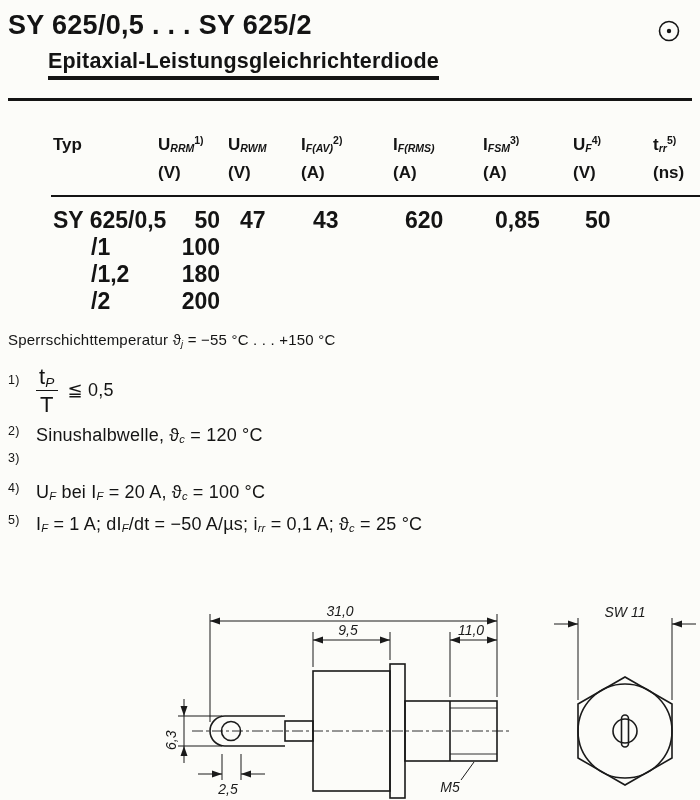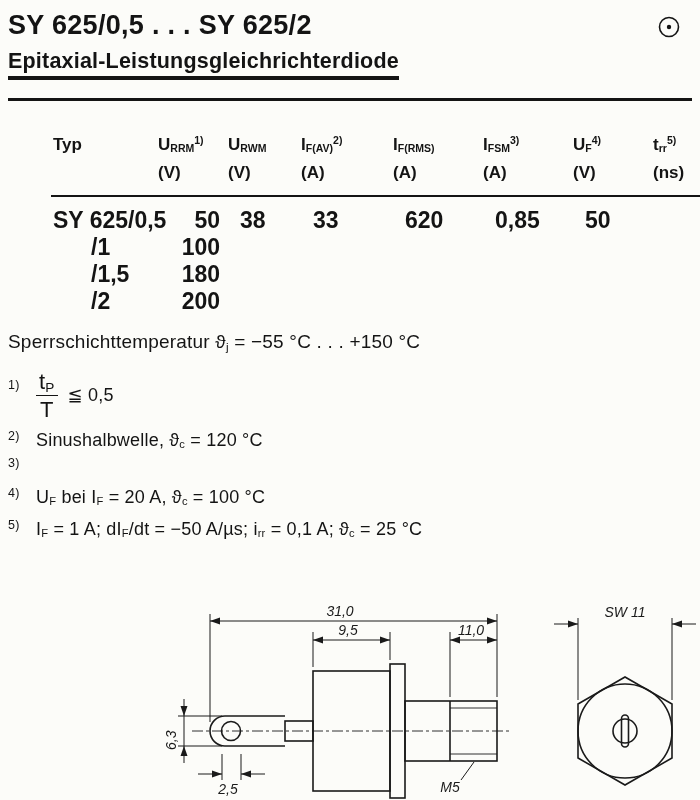--- a/index.html
+++ b/index.html
@@ -3,30 +3,30 @@
 <meta charset="utf-8">
 <style>
   * { box-sizing: border-box; }
   html, body { margin: 0; padding: 0; }
   body {
     width: 700px; height: 800px;
     background: #fcfcf9; color: #141414;
     font-family: "Liberation Sans", "DejaVu Sans", sans-serif;
     position: relative; overflow: hidden;
   }
-  sub { font-size: 0.62em; vertical-align: -0.22em; line-height: 0; }
+  sub { font-size: 0.62em; vertical-align: -0.22em; line-height: 0; font-style: italic; }
   sup { font-size: 0.62em; vertical-align: 0.55em; line-height: 0; }
 
   .page { padding: 6px 8px 0 8px; }
 
-  .title-row { display: flex; justify-content: space-between; align-items: flex-start; }
+  .title-row { display: flex; justify-content: space-between; align-items: center; }
   h1 { font-size: 27px; font-weight: 700; margin: 4px 0 10px 0; letter-spacing: 0.3px; }
   .logo { margin: 8px 10px 0 0; }
 
-  .subtitle div { line-height: 1; }
+  .subtitle div { line-height: 1; margin-left: 40px; }
   .ul {
     display: inline-block; font-size: 21.5px; font-weight: 700;
     border-bottom: 4px solid #141414; padding-bottom: 3px; margin-bottom: 6px;
     letter-spacing: 0.2px;
   }
   .rule-thick { border-top: 3px solid #141414; margin-top: 12px; }
 
   table { border-collapse: collapse; table-layout: fixed; width: 684px; margin-top: 34px; margin-left: 43px; }
   thead th {
     text-align: left; vertical-align: top;
@@ -37,21 +37,21 @@
   tbody td {
     font-size: 23px; font-weight: 700;
     padding: 0 0 0 2px; height: 27px; vertical-align: middle;
     white-space: nowrap;
   }
   tbody tr:first-child td { padding-top: 10px; }
   td.urrm { text-align: right; padding-right: 6px; }
   td.indent { padding-left: 40px; }
   td.shared { vertical-align: top; padding-top: 42px; padding-left: 14px; }
 
-  .junction { font-size: 19px; margin: 16px 0 0 0; letter-spacing: 0.2px; }
+  .junction { font-size: 15px; margin: 16px 0 0 0; letter-spacing: 0.2px; }
 
   .footnotes { margin-top: 16px; }
   .footnote { display: flex; align-items: baseline; margin-bottom: 11px; font-size: 18px; letter-spacing: 0.2px; }
   .footnote.fn-frac { align-items: center; margin-bottom: 8px; }
   .fn-marker { font-size: 12.5px; width: 28px; flex: none; position: relative; top: -6px; }
   .fn-frac .fn-marker { top: -10px; }
   .frac { display: inline-flex; flex-direction: column; align-items: center; font-size: 22px; line-height: 1.15; margin-right: 10px; }
   .frac-num { border-bottom: 1.8px solid #141414; padding: 0 3px 1px 3px; }
   .frac-den { padding-top: 1px; }
 
@@ -122,32 +122,32 @@
         <th>
             <div class="sym">t<sub>rr</sub><sup>5)</sup></div>
             <div class="unit">(ns)</div>
           </th>
       </tr>
     </thead>
     <tbody>
       <tr>
         <td>SY 625/0,5</td>
         <td class="urrm">50</td>
-        <td class="shared" rowspan="4">38</td>
-        <td class="shared" rowspan="4">33</td>
+        <td class="shared" rowspan="4">47</td>
+        <td class="shared" rowspan="4">43</td>
         <td class="shared" rowspan="4">620</td>
         <td class="shared" rowspan="4">0,85</td>
         <td class="shared" rowspan="4">50</td>
       </tr>
       <tr>
         <td class="indent">/1</td>
         <td class="urrm">100</td>
       </tr>
       <tr>
-        <td class="indent">/1,5</td>
+        <td class="indent">/1,2</td>
         <td class="urrm">180</td>
       </tr>
       <tr>
         <td class="indent">/2</td>
         <td class="urrm">200</td>
       </tr>
     </tbody>
   </table>
 
   <p class="junction">Sperrschichttemperatur ϑ<sub>j</sub> = −55 °C . . . +150 °C</p>

